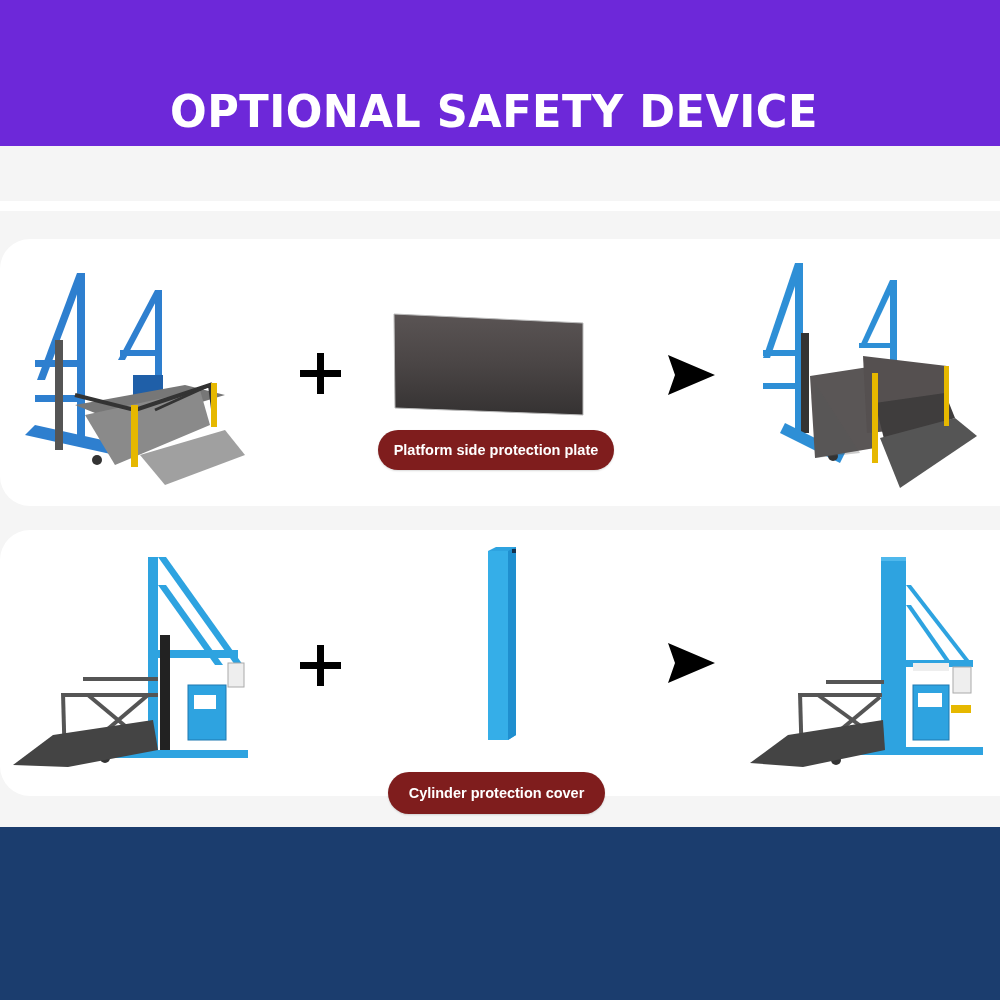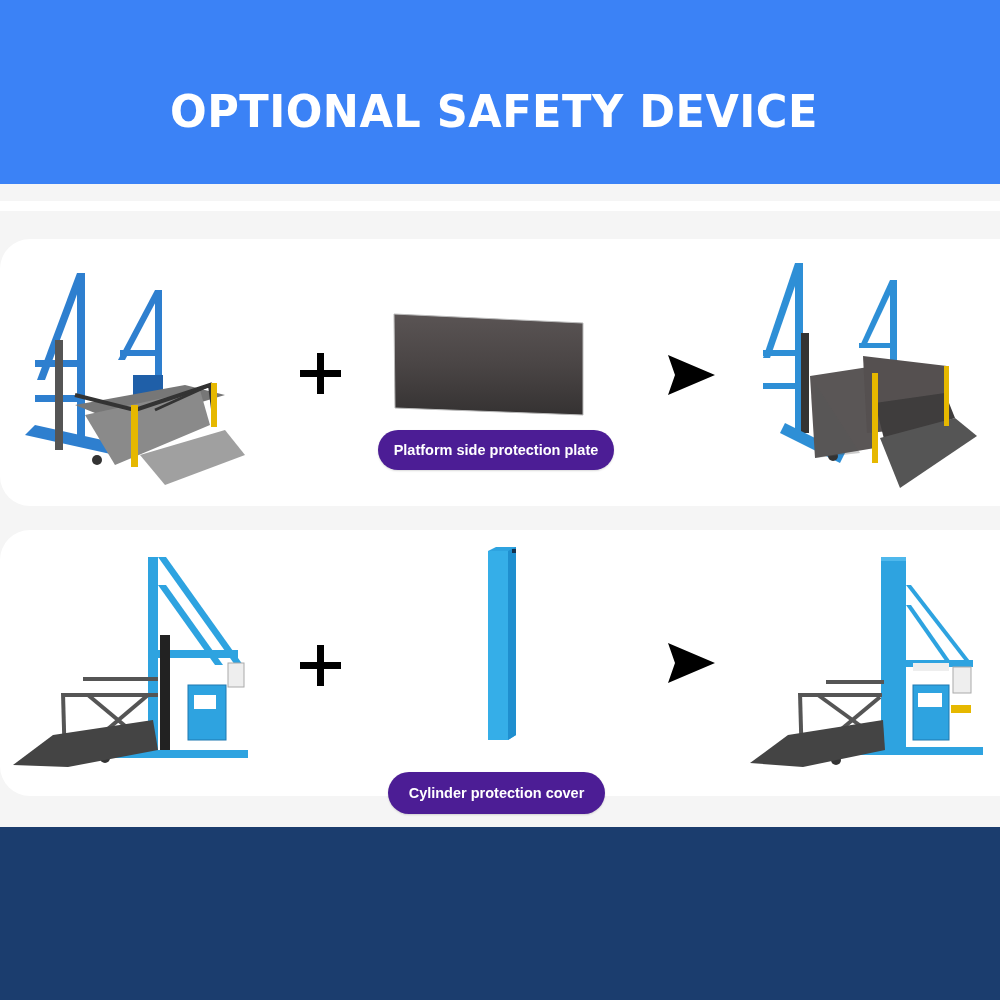--- a/index.html
+++ b/index.html
@@ -1,26 +1,26 @@
 <!DOCTYPE html>
 <html><head>
 <meta charset="utf-8">
 <style>
   html,body{margin:0;padding:0;}
   body{width:1000px;height:1000px;position:relative;overflow:hidden;background:#f5f5f5;font-family:"Liberation Sans",sans-serif;}
-  .header{position:absolute;left:0;top:0;width:1000px;height:184px;background:#3b82f6;}
+  .header{position:absolute;left:0;top:0;width:1000px;height:146px;background:#6d28d9;}
   .title{position:absolute;left:170px;top:80px;width:640px;height:64px;color:#fff;font-family:"DejaVu Sans",sans-serif;font-weight:bold;font-size:44px;line-height:64px;letter-spacing:0.5px;white-space:nowrap;transform:scaleX(0.98);transform-origin:left center;}
   .white-strip{position:absolute;left:0;top:201px;width:1000px;height:10px;background:#ffffff;}
   .stage{position:absolute;left:0;top:211px;width:1000px;height:616px;background:#f5f5f5;}
   .card{position:absolute;left:0;width:1030px;background:#ffffff;border-radius:30px;}
   .card1{top:239px;height:267px;}
   .card2{top:530px;height:266px;}
   .footer{position:absolute;left:0;top:827px;width:1000px;height:173px;background:#1b3d6e;}
   .abs{position:absolute;}
-  .pill{position:absolute;background:#4c1d95;color:#fff;font-weight:bold;font-size:14.5px;border-radius:22px;display:flex;align-items:center;justify-content:center;white-space:nowrap;box-shadow:0 1px 2px rgba(0,0,0,0.15);}
+  .pill{position:absolute;background:#7f1d1d;color:#fff;font-weight:bold;font-size:14.5px;border-radius:22px;display:flex;align-items:center;justify-content:center;white-space:nowrap;box-shadow:0 1px 2px rgba(0,0,0,0.15);}
   .pill1{left:378px;top:430px;width:236px;height:40px;}
   .pill2{left:388px;top:772px;width:217px;height:42px;}
   svg{display:block;}
 </style>
 </head>
 <body>
 
 <div class="header">
   <div class="title">OPTIONAL SAFETY DEVICE</div>
 </div>

